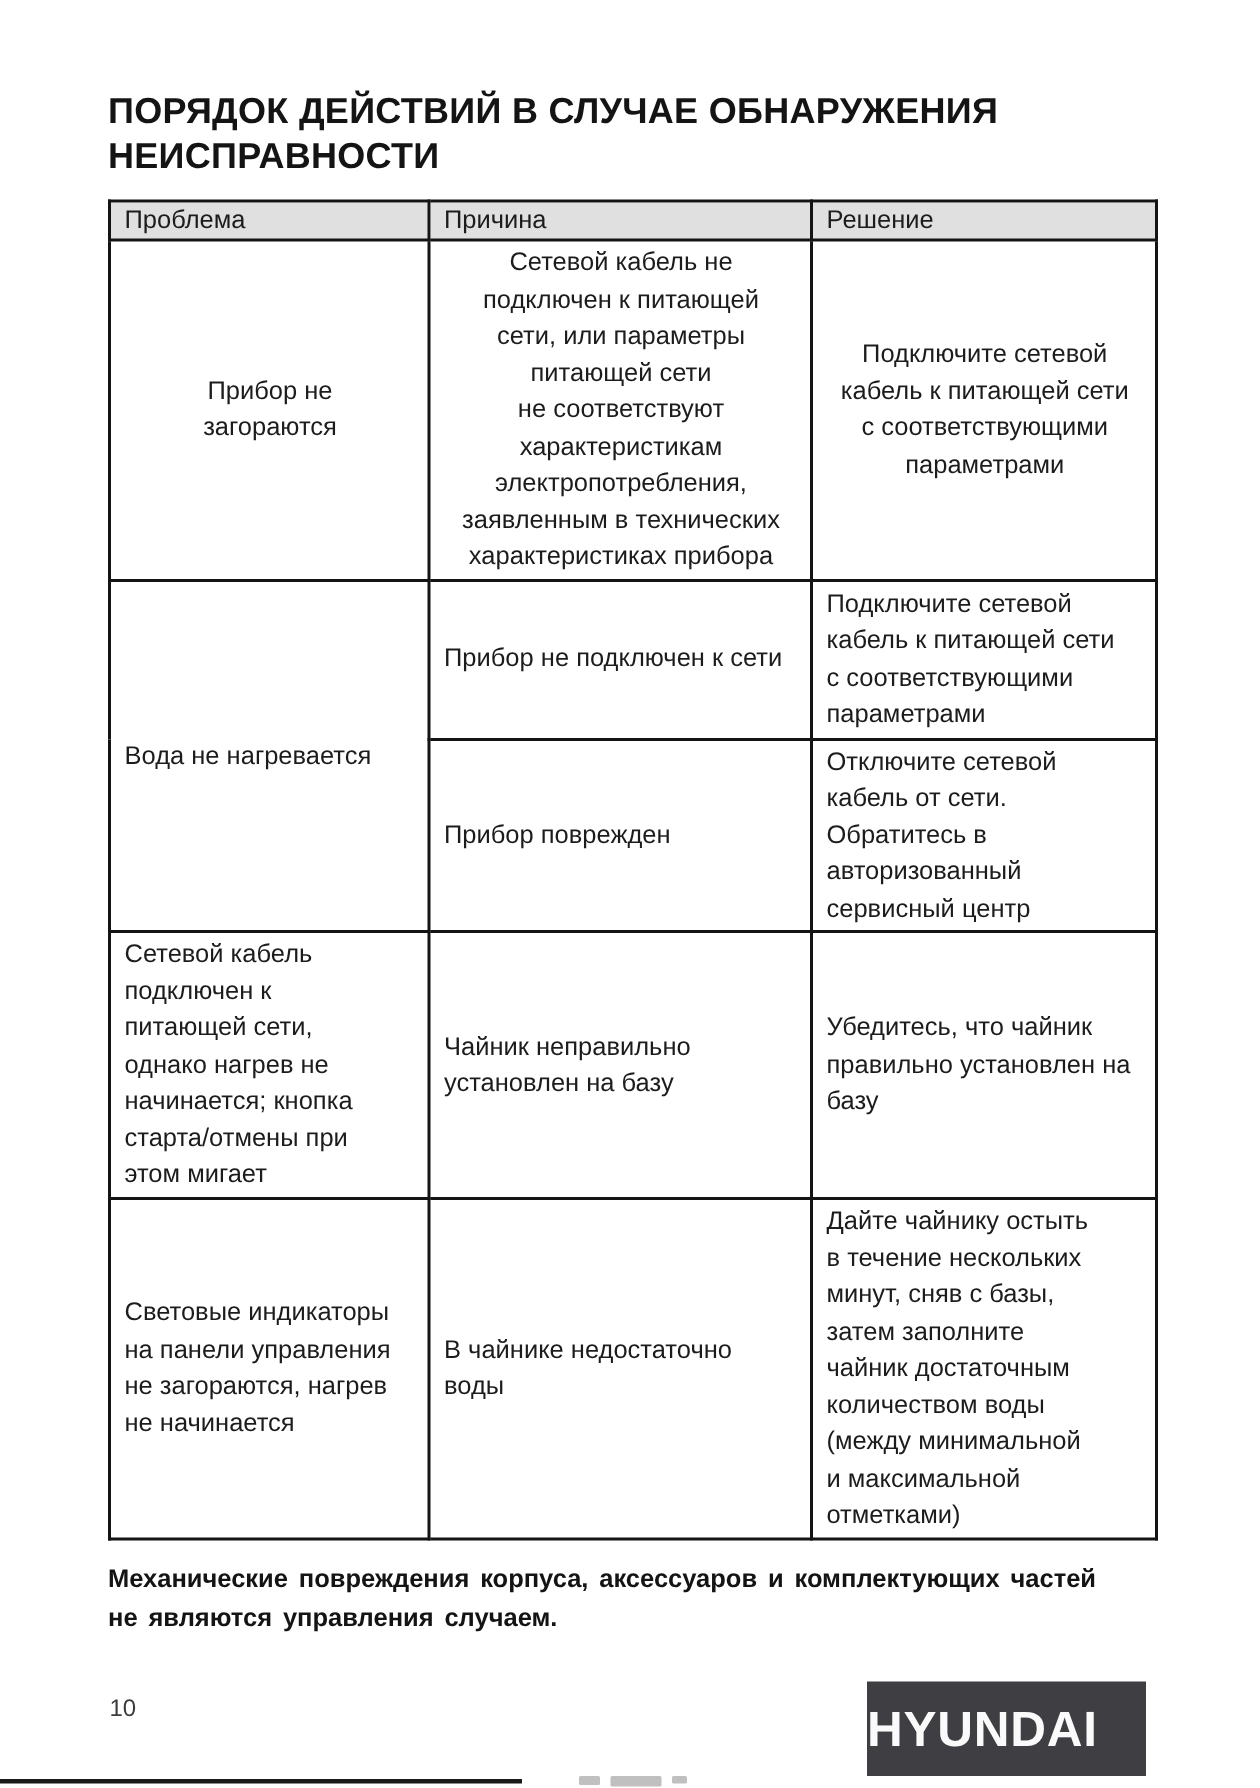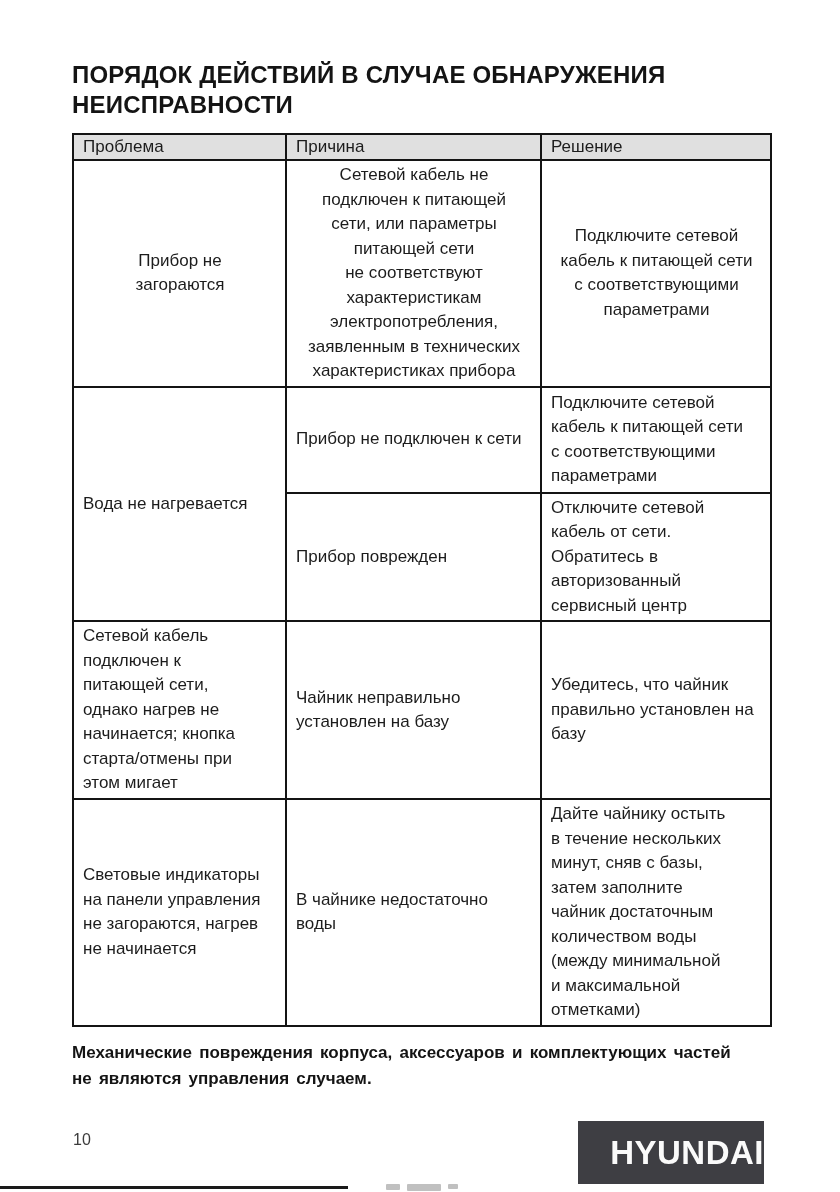--- a/index.html
+++ b/index.html
@@ -51,21 +51,21 @@
     line-height:26px;margin:13px 0 0 0;
     white-space:pre-line;word-spacing:2.5px;
   }
   .page-number{
     position:absolute;left:73px;top:1131px;
     font-size:16px;color:#3c3c3c;
   }
   .brand-logo{
     position:absolute;left:578px;top:1121px;width:186px;height:63px;
     background:#3e3e43;
-    display:flex;align-items:center;justify-content:flex-end;
+    display:flex;align-items:center;justify-content:flex-start;
   }
   .brand-logo .brand-text{
     color:#fafafa;font-weight:bold;font-size:33px;
     letter-spacing:0.5px;
     font-family:"Liberation Sans", sans-serif;
   }
   .bottom-rule{
     position:absolute;left:0;top:1186px;width:348px;height:3px;
     background:#1a1a1a;
   }

